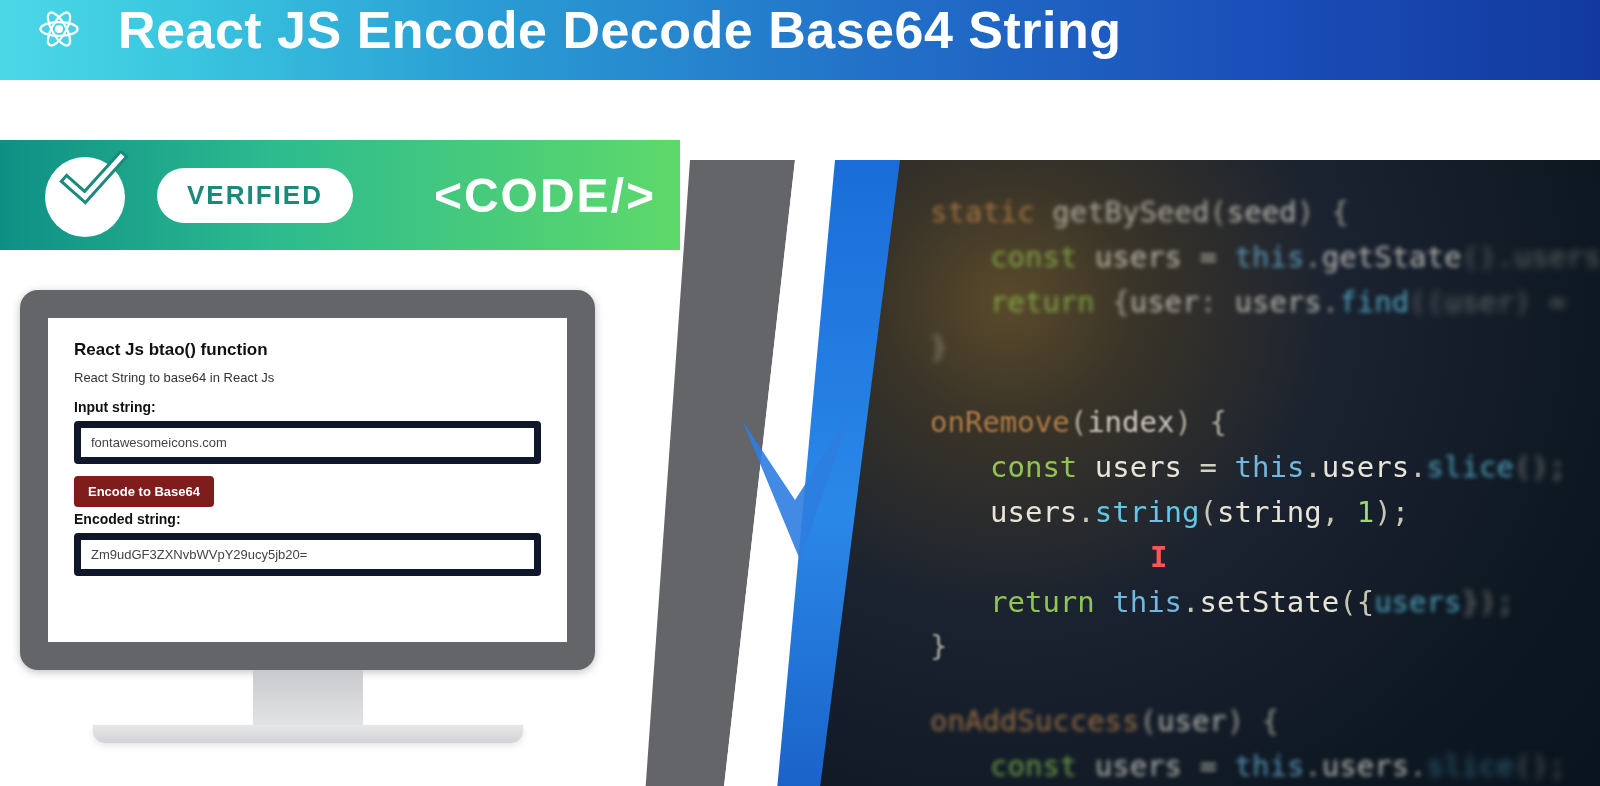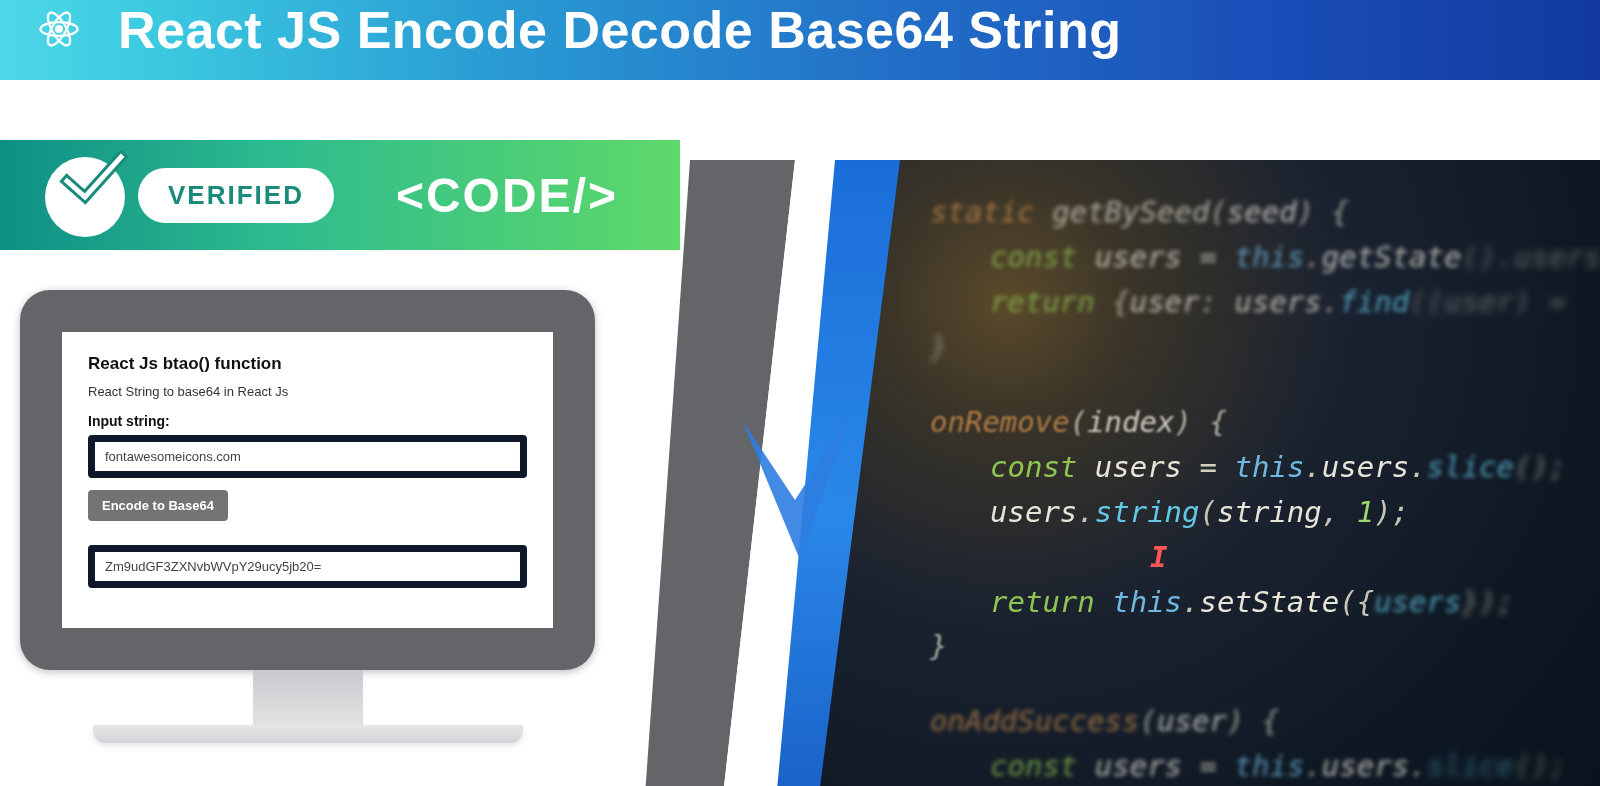--- a/index.html
+++ b/index.html
@@ -26,20 +26,21 @@
 
 
 .badge {
   width: 680px;
   height: 110px;
   background: linear-gradient(90deg, #0e8f85 0%, #2dbb8f 40%, #5ed96a 100%);
   display: flex;
   align-items: center;
   padding-left: 45px;
   margin-bottom: 40px;
+  gap: 19px;
 }
 .verified-mark {
   width: 85px; height: 85px;
   position: relative;
   margin-right: 8px;
 }
 .verified-circle {
   width: 80px; height: 80px; border-radius: 50%; background: #fff;
   position: absolute; left: 0; top: 4px;
 }
@@ -51,22 +52,22 @@
   color: #1a8a7a; font-size: 26px; font-weight: 900; letter-spacing: 2px;
   margin-right: 22px;
 }
 .code-tag { color: #fff; font-size: 48px; font-weight: 700; letter-spacing: 2px; margin-left: 40px; }
 
 
 .monitor-wrap { position: relative; width: 575px; margin-left: 20px; }
 .monitor-frame {
   width: 575px; height: 380px;
   background: #636569;
-  border-radius: 30px;
-  padding: 42px;
+  border-radius: 18px;
+  padding: 28px;
   box-shadow: 0 2px 8px rgba(0,0,0,0.25);
 }
 .monitor-screen { width: 100%; height: 100%; background: #fff; overflow: hidden; padding: 22px 26px 0; }
 .monitor-stand {
   width: 110px; height: 55px; background: linear-gradient(180deg, #c8c9cc 0%, #e2e3e5 100%);
   margin: 0 auto; position: relative;
 }
 .monitor-base {
   width: 430px; height: 18px; background: linear-gradient(180deg, #e6e7e9 0%, #d2d3d6 100%);
   margin: 0 auto; border-radius: 0 0 12px 12px;
@@ -75,44 +76,44 @@
 
 .card-title { font-size: 17px; font-weight: 700; margin-bottom: 10px; color: #111; }
 .card-sub { font-size: 13px; color: #333; margin-bottom: 14px; }
 .form-label { font-size: 14px; font-weight: 700; margin-bottom: 6px; color: #111; }
 .form-input {
   width: 100%; border: 7px solid #0f172a; border-radius: 4px;
   padding: 7px 10px; font-size: 13px; color: #444; margin-bottom: 12px;
   background: #fff; font-family: inherit;
 }
 .encode-btn {
-  background: #737373; color: #fff; border: none;
+  background: #7f1d1d; color: #fff; border: none;
   padding: 8px 14px; font-size: 13px; font-weight: 600;
-  border-radius: 4px; margin-bottom: 24px; cursor: pointer;
+  border-radius: 4px; margin-bottom: 4px; cursor: pointer;
 }
 
 
 .divider {
   position: absolute; left: 640px; top: 80px; width: 260px; height: 706px;
   pointer-events: none; z-index: 3;
 }
 
 
 .right {
   position: absolute; right: 0; top: 80px; width: 790px; height: 706px;
   background: radial-gradient(ellipse at 25% 20%, #5a4a2a 0%, #3a3428 15%, #1a2230 40%, #0e1822 70%, #08121c 100%);
   z-index: 1;
   clip-path: polygon(80px 0, 100% 0, 100% 100%, 0 100%);
   padding: 30px 0 0 120px;
   font-family: 'Consolas', 'Monaco', monospace;
   font-size: 29px;
   line-height: 1.55;
   overflow: hidden;
 }
-.code-line { white-space: nowrap; filter: blur(0.4px); font-style: italic; }
+.code-line { white-space: nowrap; filter: blur(0.4px); }
 .blur1 { filter: blur(1.2px); opacity: 0.85; }
 .blur2 { filter: blur(2.2px); opacity: 0.75; }
 .blur3 { filter: blur(3.2px); opacity: 0.6; }
 .kw { color: #8fc550; }
 .kw2 { color: #c5884a; }
 .fn { color: #d8d4c8; }
 .id { color: #e8e4d8; }
 .op { color: #d4d0c0; }
 .this { color: #70b8e0; }
 .prop { color: #e8e4d8; }
@@ -157,20 +158,21 @@
     </div>
 
     <div class="monitor-wrap">
       <div class="monitor-frame">
         <div class="monitor-screen">
           <div class="card-title">React Js btao() function</div>
           <div class="card-sub">React String to base64 in React Js</div>
           <div class="form-label">Input string:</div>
           <input class="form-input" value="fontawesomeicons.com" style="">
           <button class="encode-btn">Encode to Base64</button>
+          <div class="form-label">Encoded string:</div>
           <input class="form-input" value="Zm9udGF3ZXNvbWVpY29ucy5jb20=" style="">
         </div>
       </div>
       <div class="monitor-stand"></div>
       <div class="monitor-base"></div>
     </div>
   </div>
 
   <svg class="divider" viewBox="0 0 260 706" preserveAspectRatio="none">
     <polygon points="50,0 155,0 75,706 0,706" fill="#636569"></polygon>

